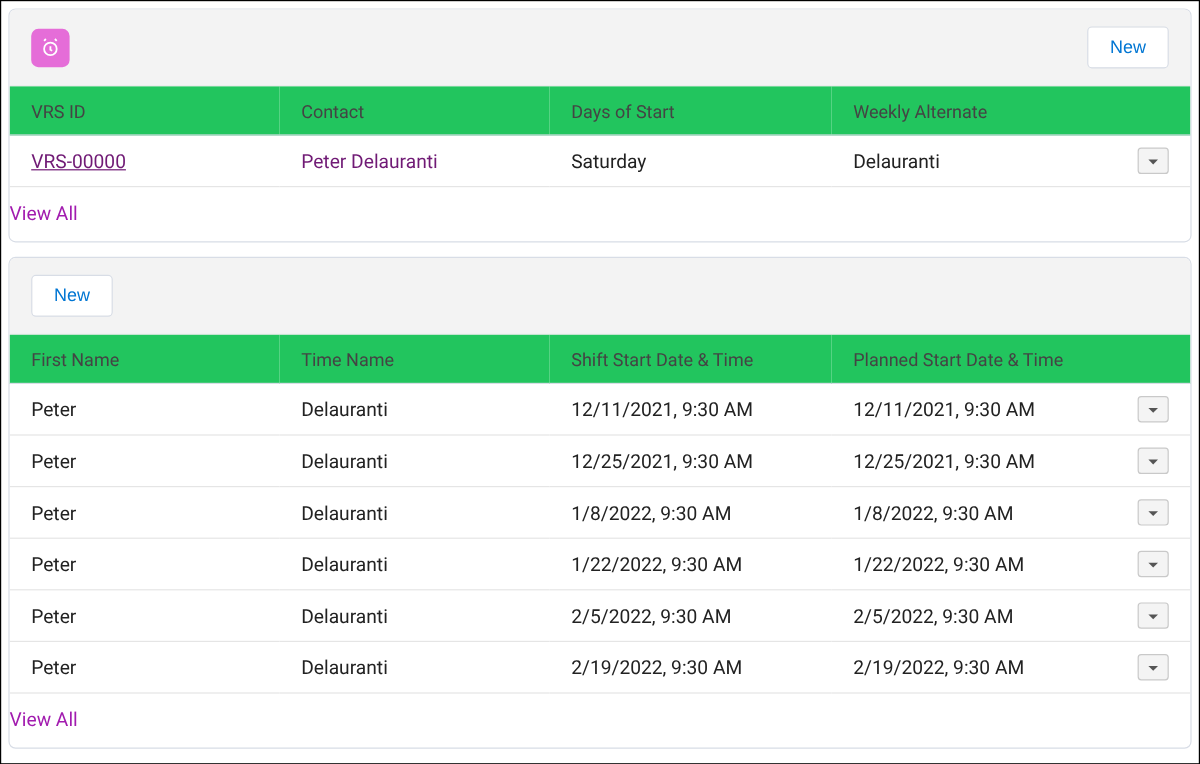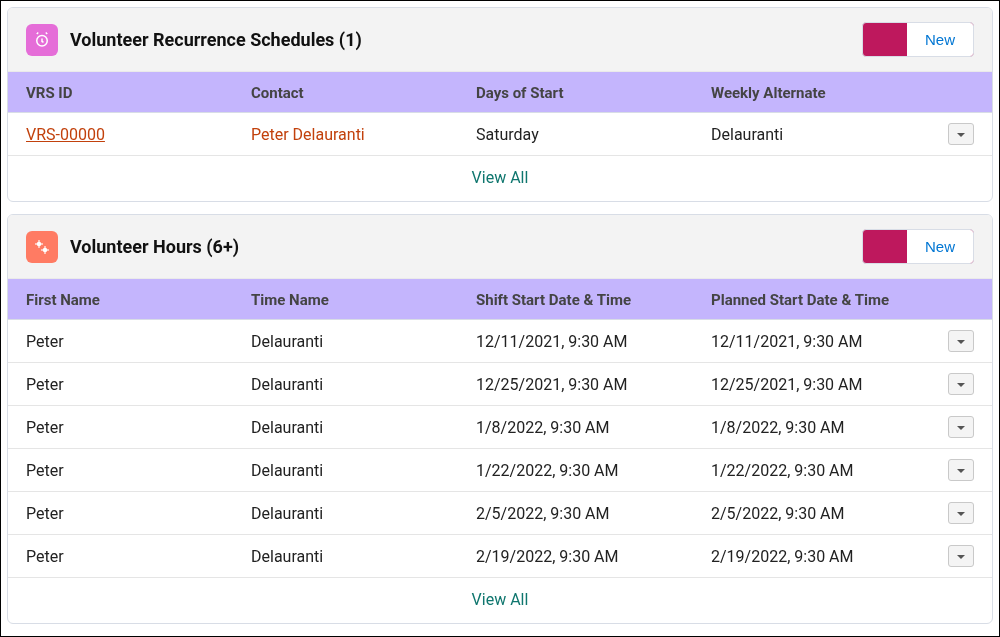--- a/index.html
+++ b/index.html
@@ -30,21 +30,20 @@
     display: flex;
     align-items: center;
     gap: 12px;
   }
   .card-header-right {
     display: flex;
     border: 1px solid #d8dde6;
     border-radius: 4px;
     overflow: hidden;
     background: #be185d;
-    padding-left: 44px;
   }
   .icon-box {
     width: 32px;
     height: 32px;
     border-radius: 6px;
     display: flex;
     align-items: center;
     justify-content: center;
   }
   .icon-pink { background: #e56dd8; }
@@ -65,35 +64,35 @@
   .btn + .btn {
     border-left: 1px solid #d8dde6;
   }
   .table {
     width: 100%;
     border-collapse: collapse;
   }
   .table th {
     text-align: left;
     font-size: 15px;
-    font-weight: 700;
+    font-weight: 400;
     color: #444;
     padding: 12px 18px 10px;
-    background: #c4b5fd;
+    background: #22c55e;
     border-bottom: 1px solid #d8dde6;
   }
   .table td {
     font-size: 16px;
     color: #222;
     padding: 10px 18px;
     border-bottom: 1px solid #e5e5e5;
   }
   .table tbody tr:last-child td { }
   .link {
-    color: #c2410c;
+    color: #701a75;
     text-decoration: none;
     cursor: pointer;
   }
   .link.underline { text-decoration: underline; }
   .dropdown-cell {
     width: 36px;
     text-align: right;
     padding-right: 14px;
   }
   .dropdown-btn {
@@ -101,23 +100,23 @@
     height: 22px;
     border: 1px solid #c9c9c9;
     background: #f4f4f4;
     border-radius: 3px;
     display: inline-flex;
     align-items: center;
     justify-content: center;
     cursor: pointer;
   }
   .view-all {
-    text-align: center;
+    text-align: left;
     padding: 12px 0 14px;
-    color: #0f766e;
+    color: #a21caf;
     font-size: 16px;
     cursor: pointer;
   }
 
   
   .t1 th:nth-child(1), .t1 td:nth-child(1) { width: 225px; }
   .t1 th:nth-child(2), .t1 td:nth-child(2) { width: 225px; }
   .t1 th:nth-child(3), .t1 td:nth-child(3) { width: 235px; }
   .t1 th:nth-child(4), .t1 td:nth-child(4) { width: auto; }
 
@@ -133,21 +132,20 @@
 <div class="card">
   <div class="card-header">
     <div class="card-header-left">
       <div class="icon-box icon-pink">
         <svg width="18" height="18" viewBox="0 0 24 24" fill="none" stroke="#fff" stroke-width="2">
           <circle cx="12" cy="13" r="7"></circle>
             <path d="M12 10v4l2 1"></path>
             <path d="M5 4l2-2M19 4l-2-2"></path>
         </svg>
       </div>
-      <div class="card-title">Volunteer Recurrence Schedules (1)</div>
     </div>
     <div class="card-header-right">
       <button class="btn">New</button>
     </div>
   </div>
 
   <table class="table t1">
     <thead>
       <tr>
         <th>VRS ID</th>
@@ -170,30 +168,20 @@
             </span></td>
         </tr>
       </tbody>
   </table>
 
   <div class="view-all">View All</div>
 </div>
 
 <div class="card">
   <div class="card-header">
-    <div class="card-header-left">
-      <div class="icon-box icon-coral">
-        <svg width="18" height="18" viewBox="0 0 24 24" fill="#fff">
-          <circle cx="8" cy="8" r="3"></circle>
-            <circle cx="16" cy="16" r="3"></circle>
-          <path d="M8 3v2M8 11v2M3 8h2M11 8h2M16 11v2M16 19v2M11 16h2M19 16h2" stroke="#fff" stroke-width="2"></path>
-        </svg>
-      </div>
-      <div class="card-title">Volunteer Hours (6+)</div>
-    </div>
     <div class="card-header-right">
       <button class="btn">New</button>
     </div>
   </div>
 
   <table class="table t2">
     <thead>
       <tr>
         <th>First Name</th>
         <th>Time Name</th>

